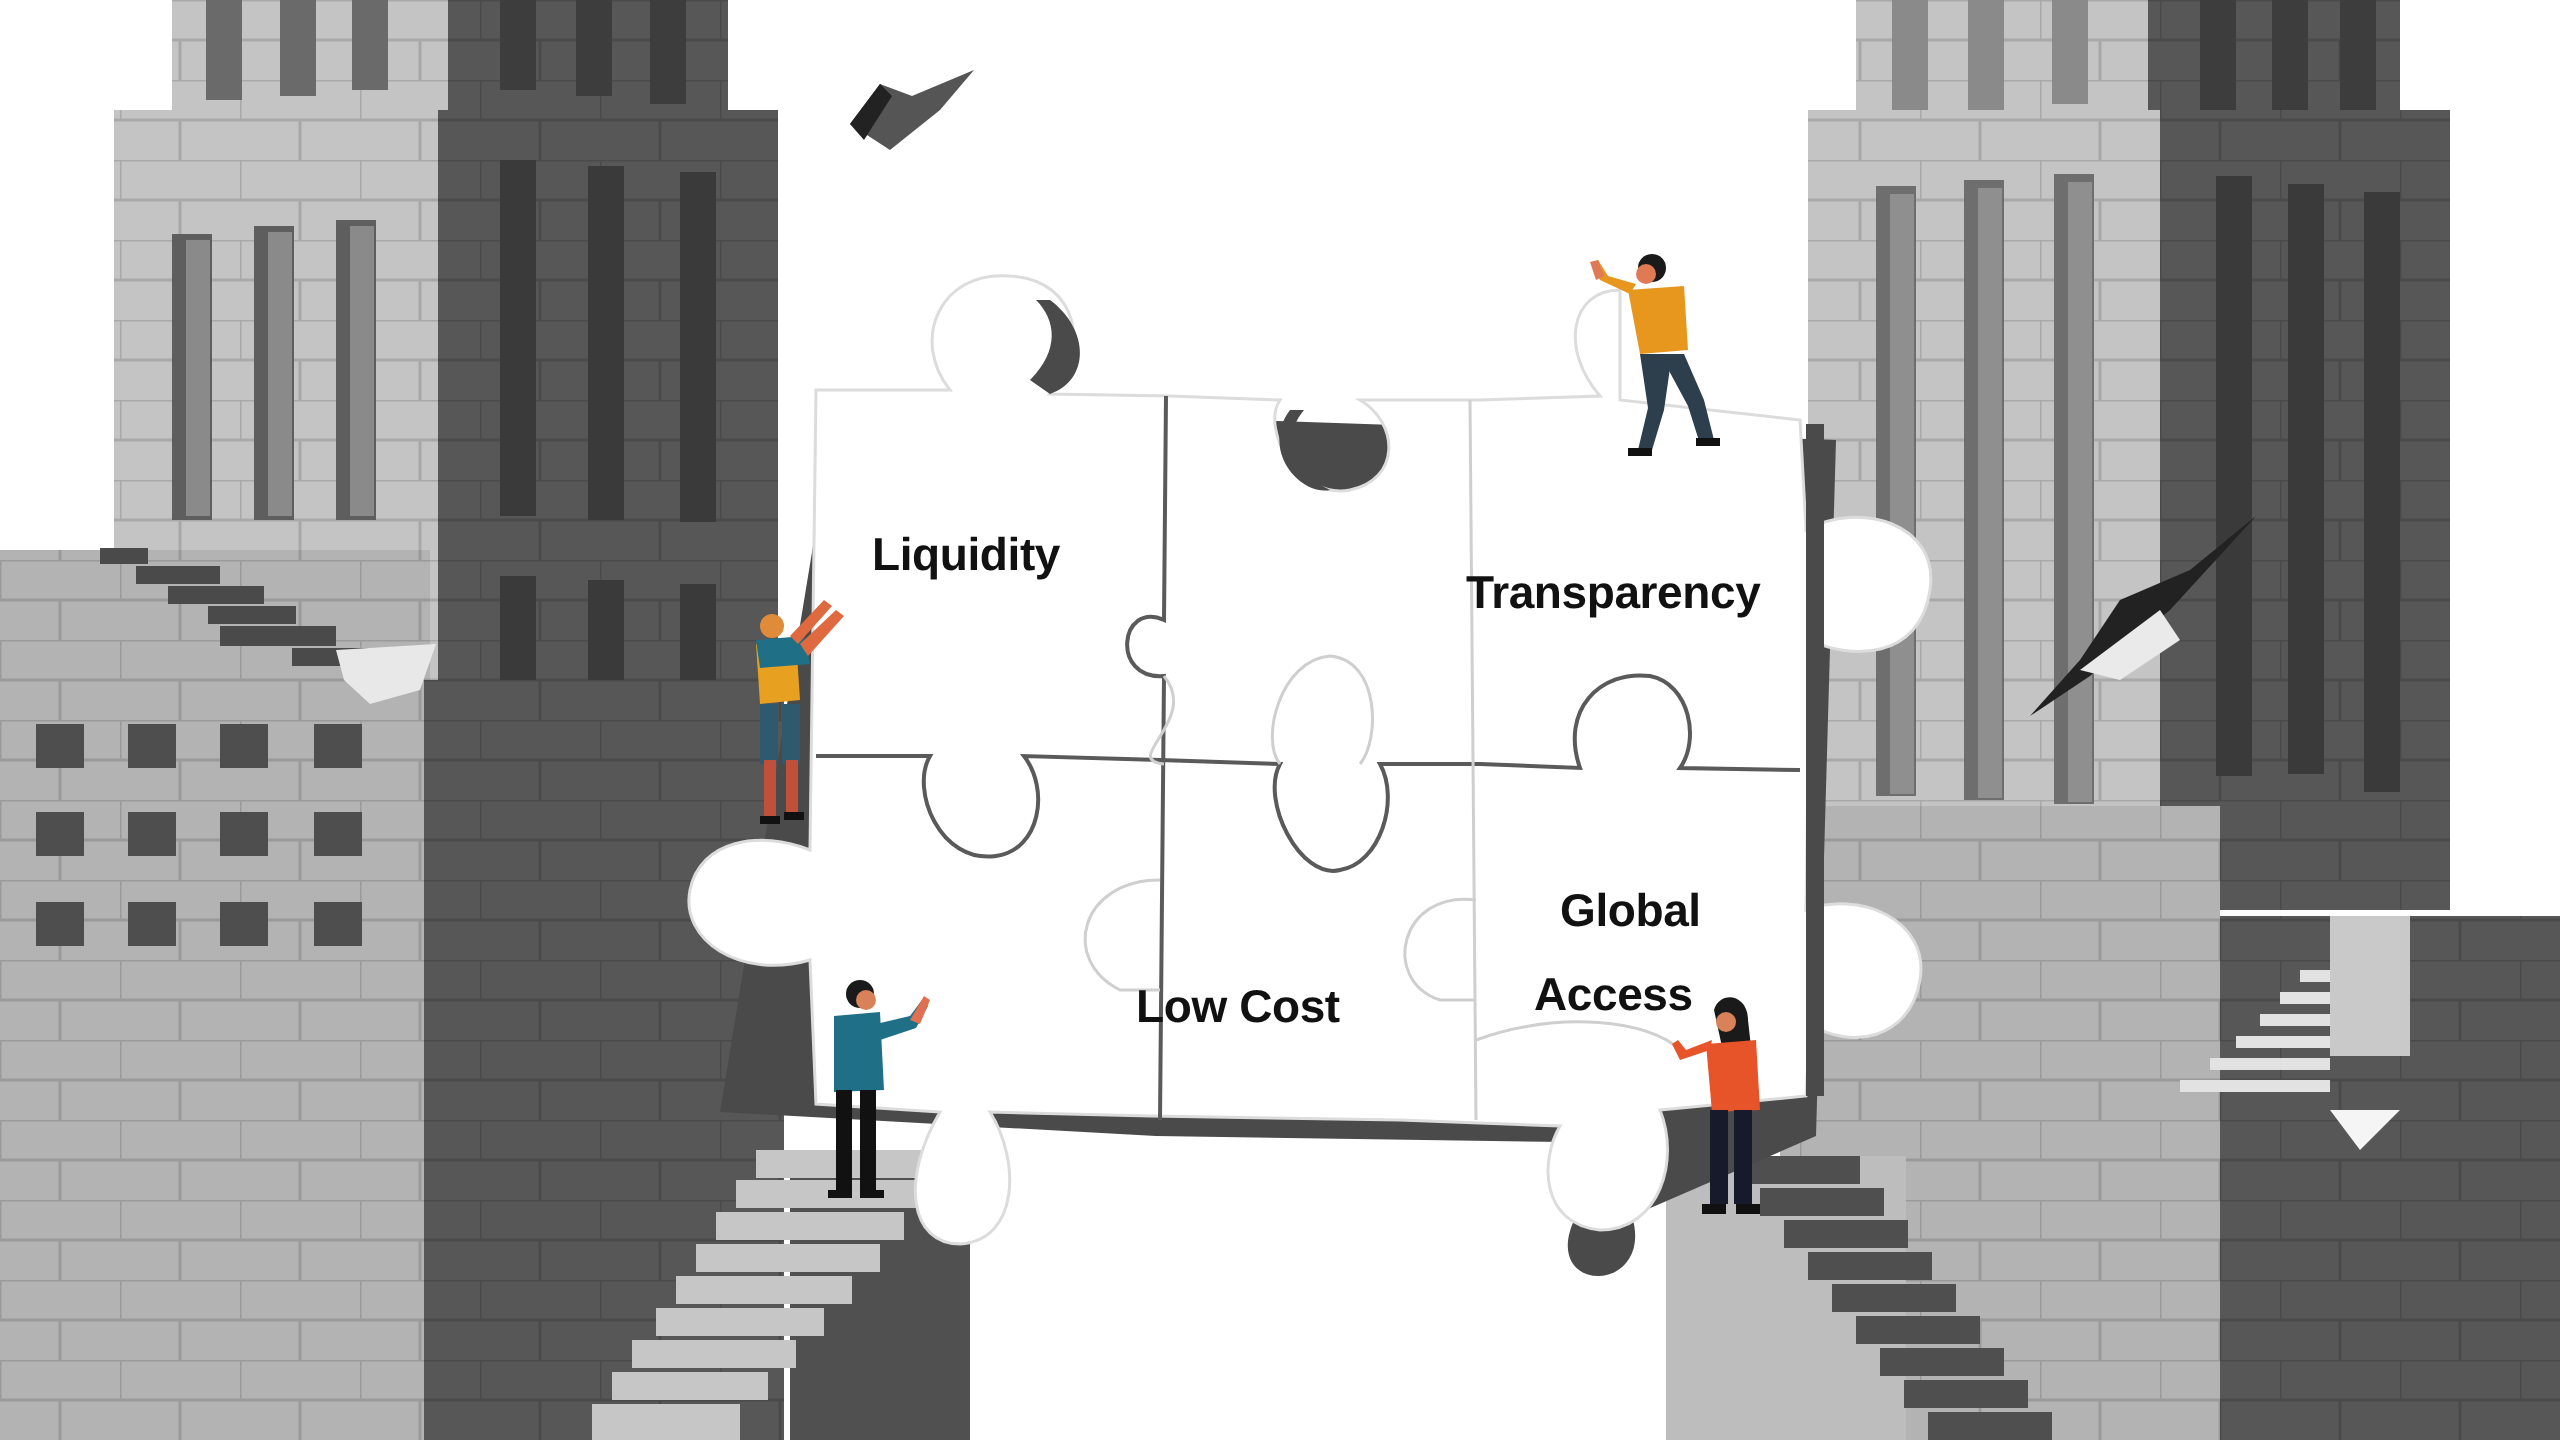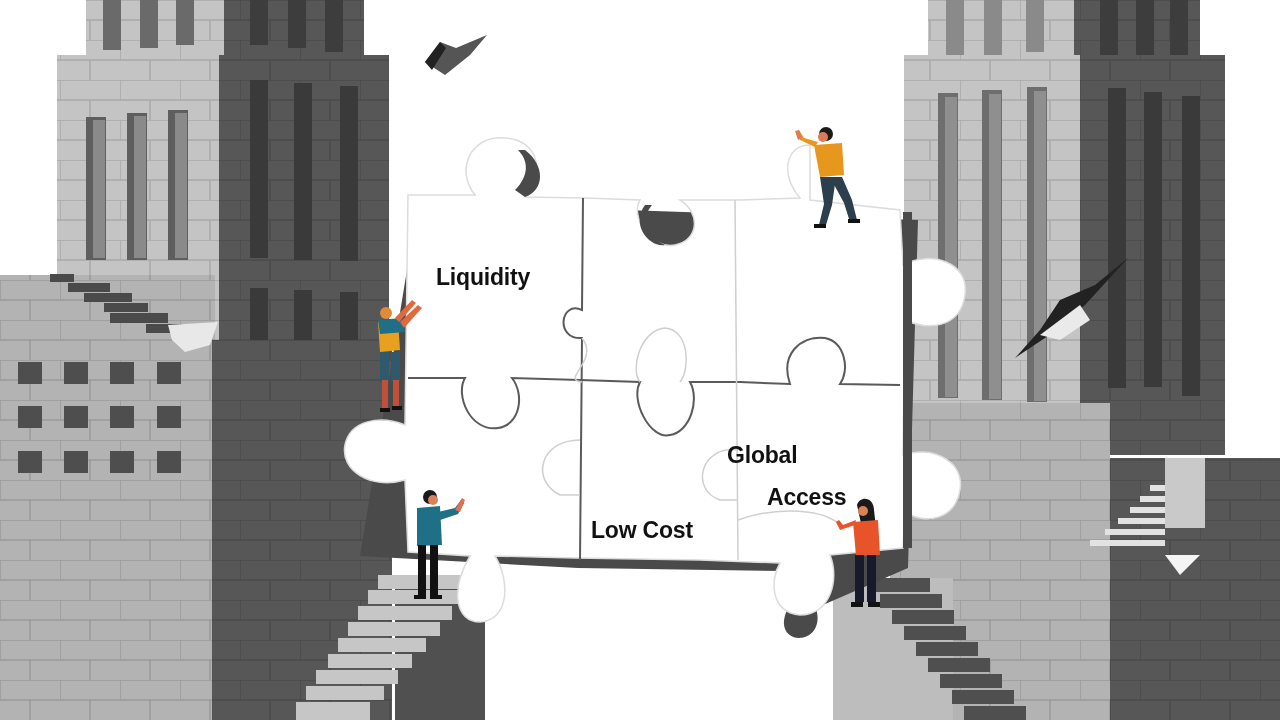--- a/index.html
+++ b/index.html
@@ -220,16 +220,17 @@
       <path d="M855 525 L 840 530 L 836 522 L 839 520 L 843 525 L 856 520 Z" fill="#e8542a"></path>
       <rect x="855" y="555" width="9" height="47" fill="#161a2b"></rect>
       <rect x="867" y="555" width="9" height="47" fill="#161a2b"></rect>
       <rect x="851" y="602" width="12" height="5" fill="#111"></rect>
       <rect x="868" y="602" width="12" height="5" fill="#111"></rect>
     </g>
   </svg>
 
   
   <div class="label" style="left:436px; top:264px;">Liquidity</div>
-  <div class="label" style="left:591px; top:490px;margin-top:27px;">Low Cost</div>
-  <div class="label" style="left:727px; top:442px;text-align:center;">Global</div>
+  <div class="label" style="left:733px; top:283px;">Transparency</div>
+  <div class="label" style="left:568px; top:490px;">Low Cost</div>
+  <div class="label" style="left:780px; top:442px;text-align:center;">Global</div>
   <div class="label" style="left:767px; top:484px;">Access</div>
 </div>
 
 </body></html>

